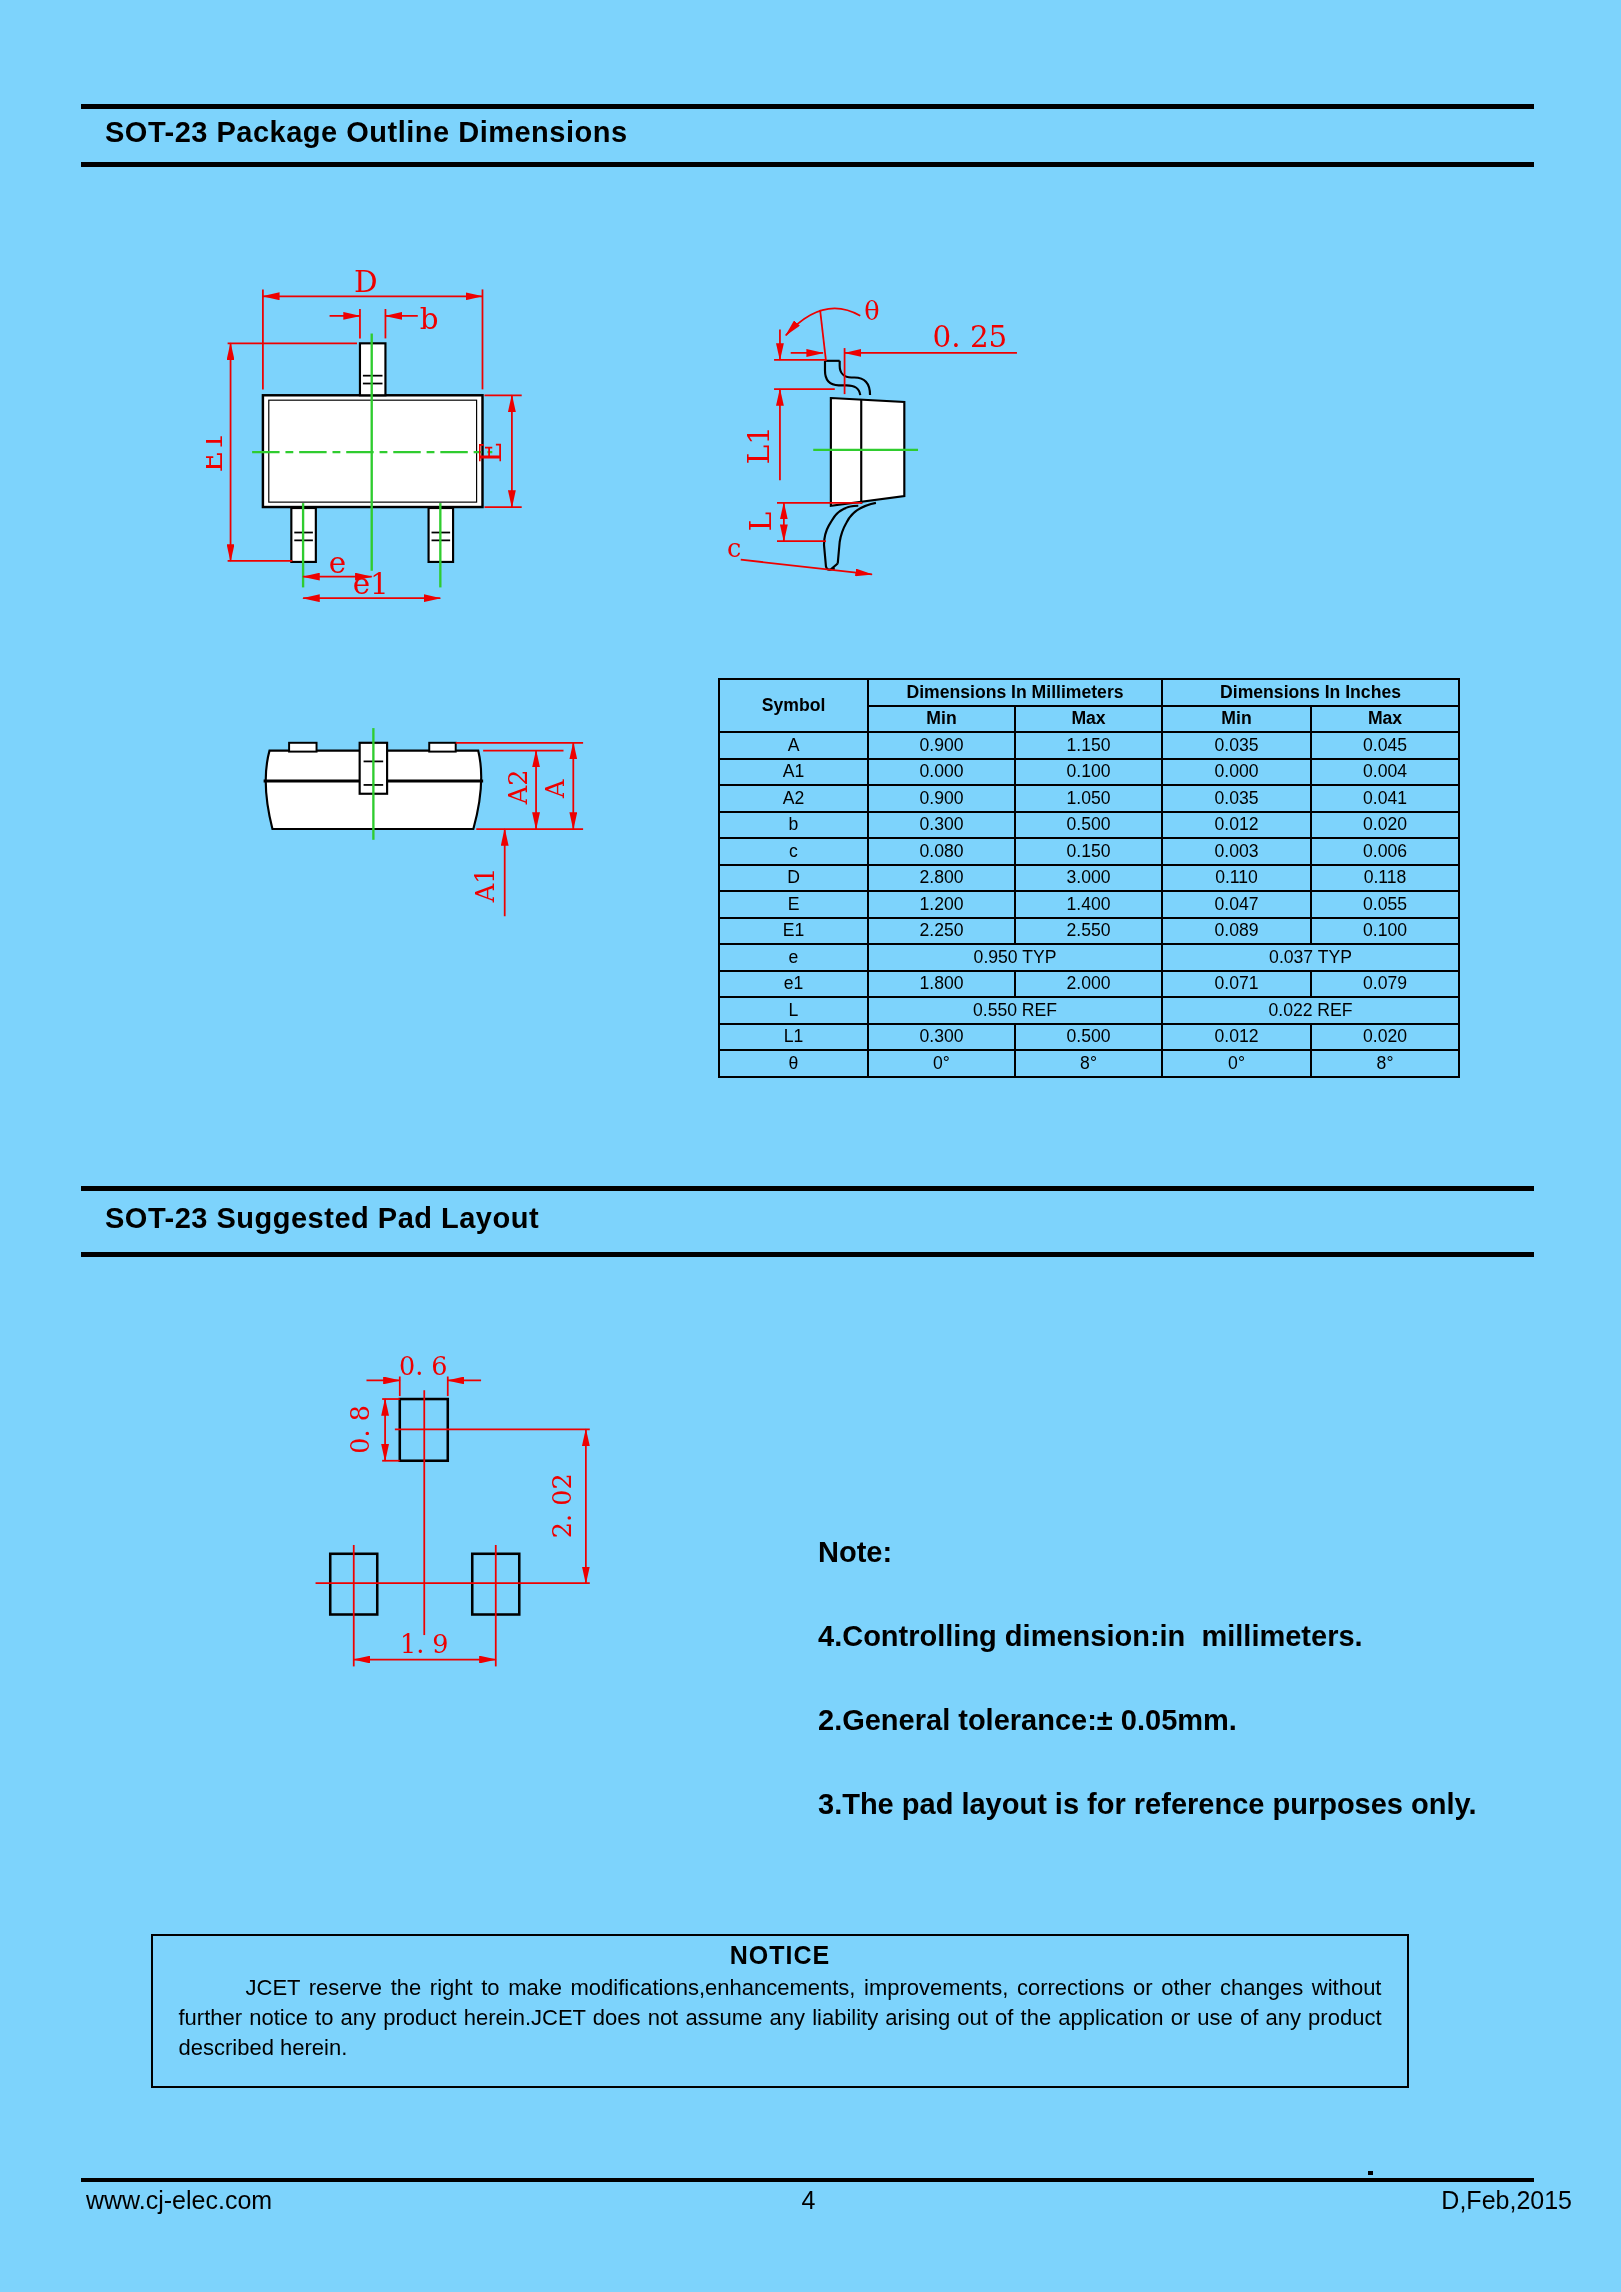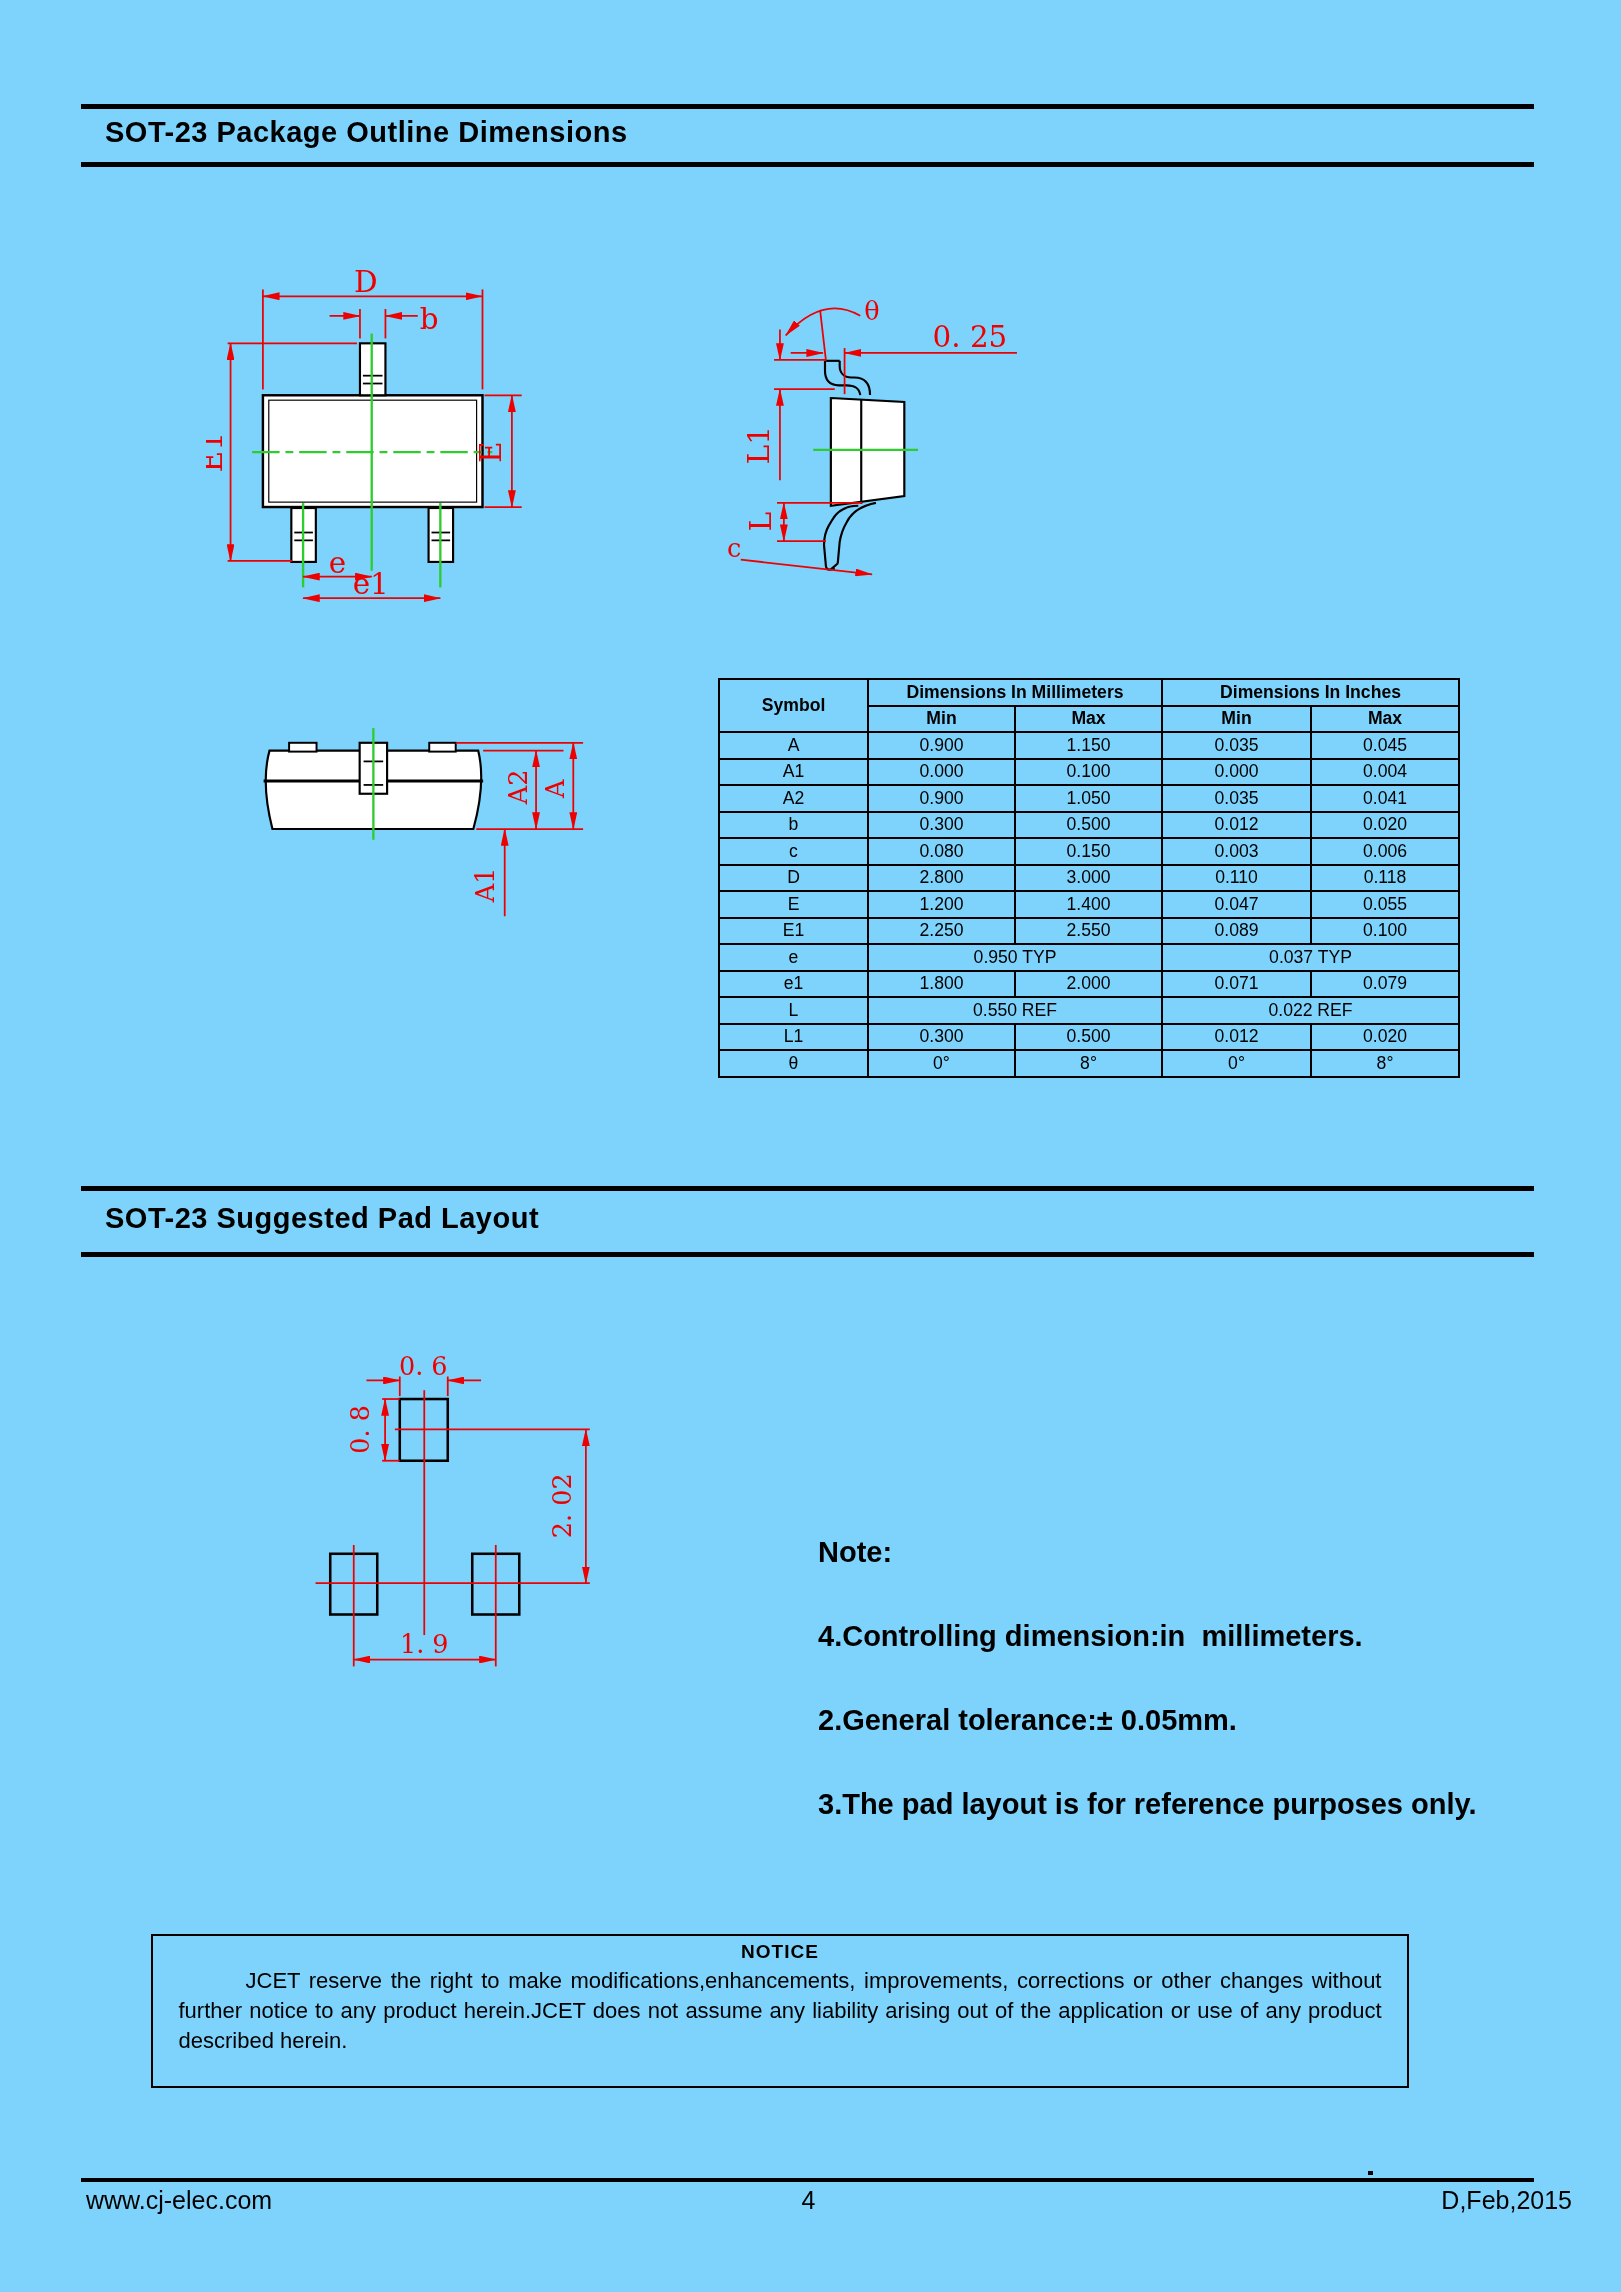--- a/index.html
+++ b/index.html
@@ -14,21 +14,21 @@
   .dim-table{position:absolute;left:718px;top:678px;width:741px;height:378px;
     border-collapse:collapse;table-layout:fixed;font-size:17.6px;}
   .dim-table th,.dim-table td{border:2px solid #000;text-align:center;vertical-align:middle;padding:0;}
   .dim-table{border:2.9px solid #000;}
   .dim-table th{font-size:17.6px;font-weight:bold;height:24.5px;}
   .dim-table td{height:24.5px;font-weight:400;}
   
   .notes{position:absolute;left:790px;top:1482px;font-size:29px;font-weight:600;line-height:28px;white-space:pre;margin-left:28px;}
   
   .notice{position:absolute;left:151px;top:1934px;width:1258px;height:154px;border:2.9px solid #000;box-sizing:border-box;}
-  .notice-title{text-align:center;font-size:19px;font-weight:600;margin-top:4.9px;letter-spacing:1px;}
+  .notice-title{text-align:center;font-size:25px;font-weight:600;margin-top:4.9px;letter-spacing:1px;}
   .notice-body{margin:2.9px 25.5px 0 25.5px;font-size:22px;font-weight:400;line-height:30px;text-align:justify;text-indent:67px;}
   
   .footer-text{position:absolute;top:2186px;font-size:25px;}
   svg text{font-family:"DejaVu Serif",serif;}
 </style>
 </head>
 <body>
 
 <div class="page">
 

